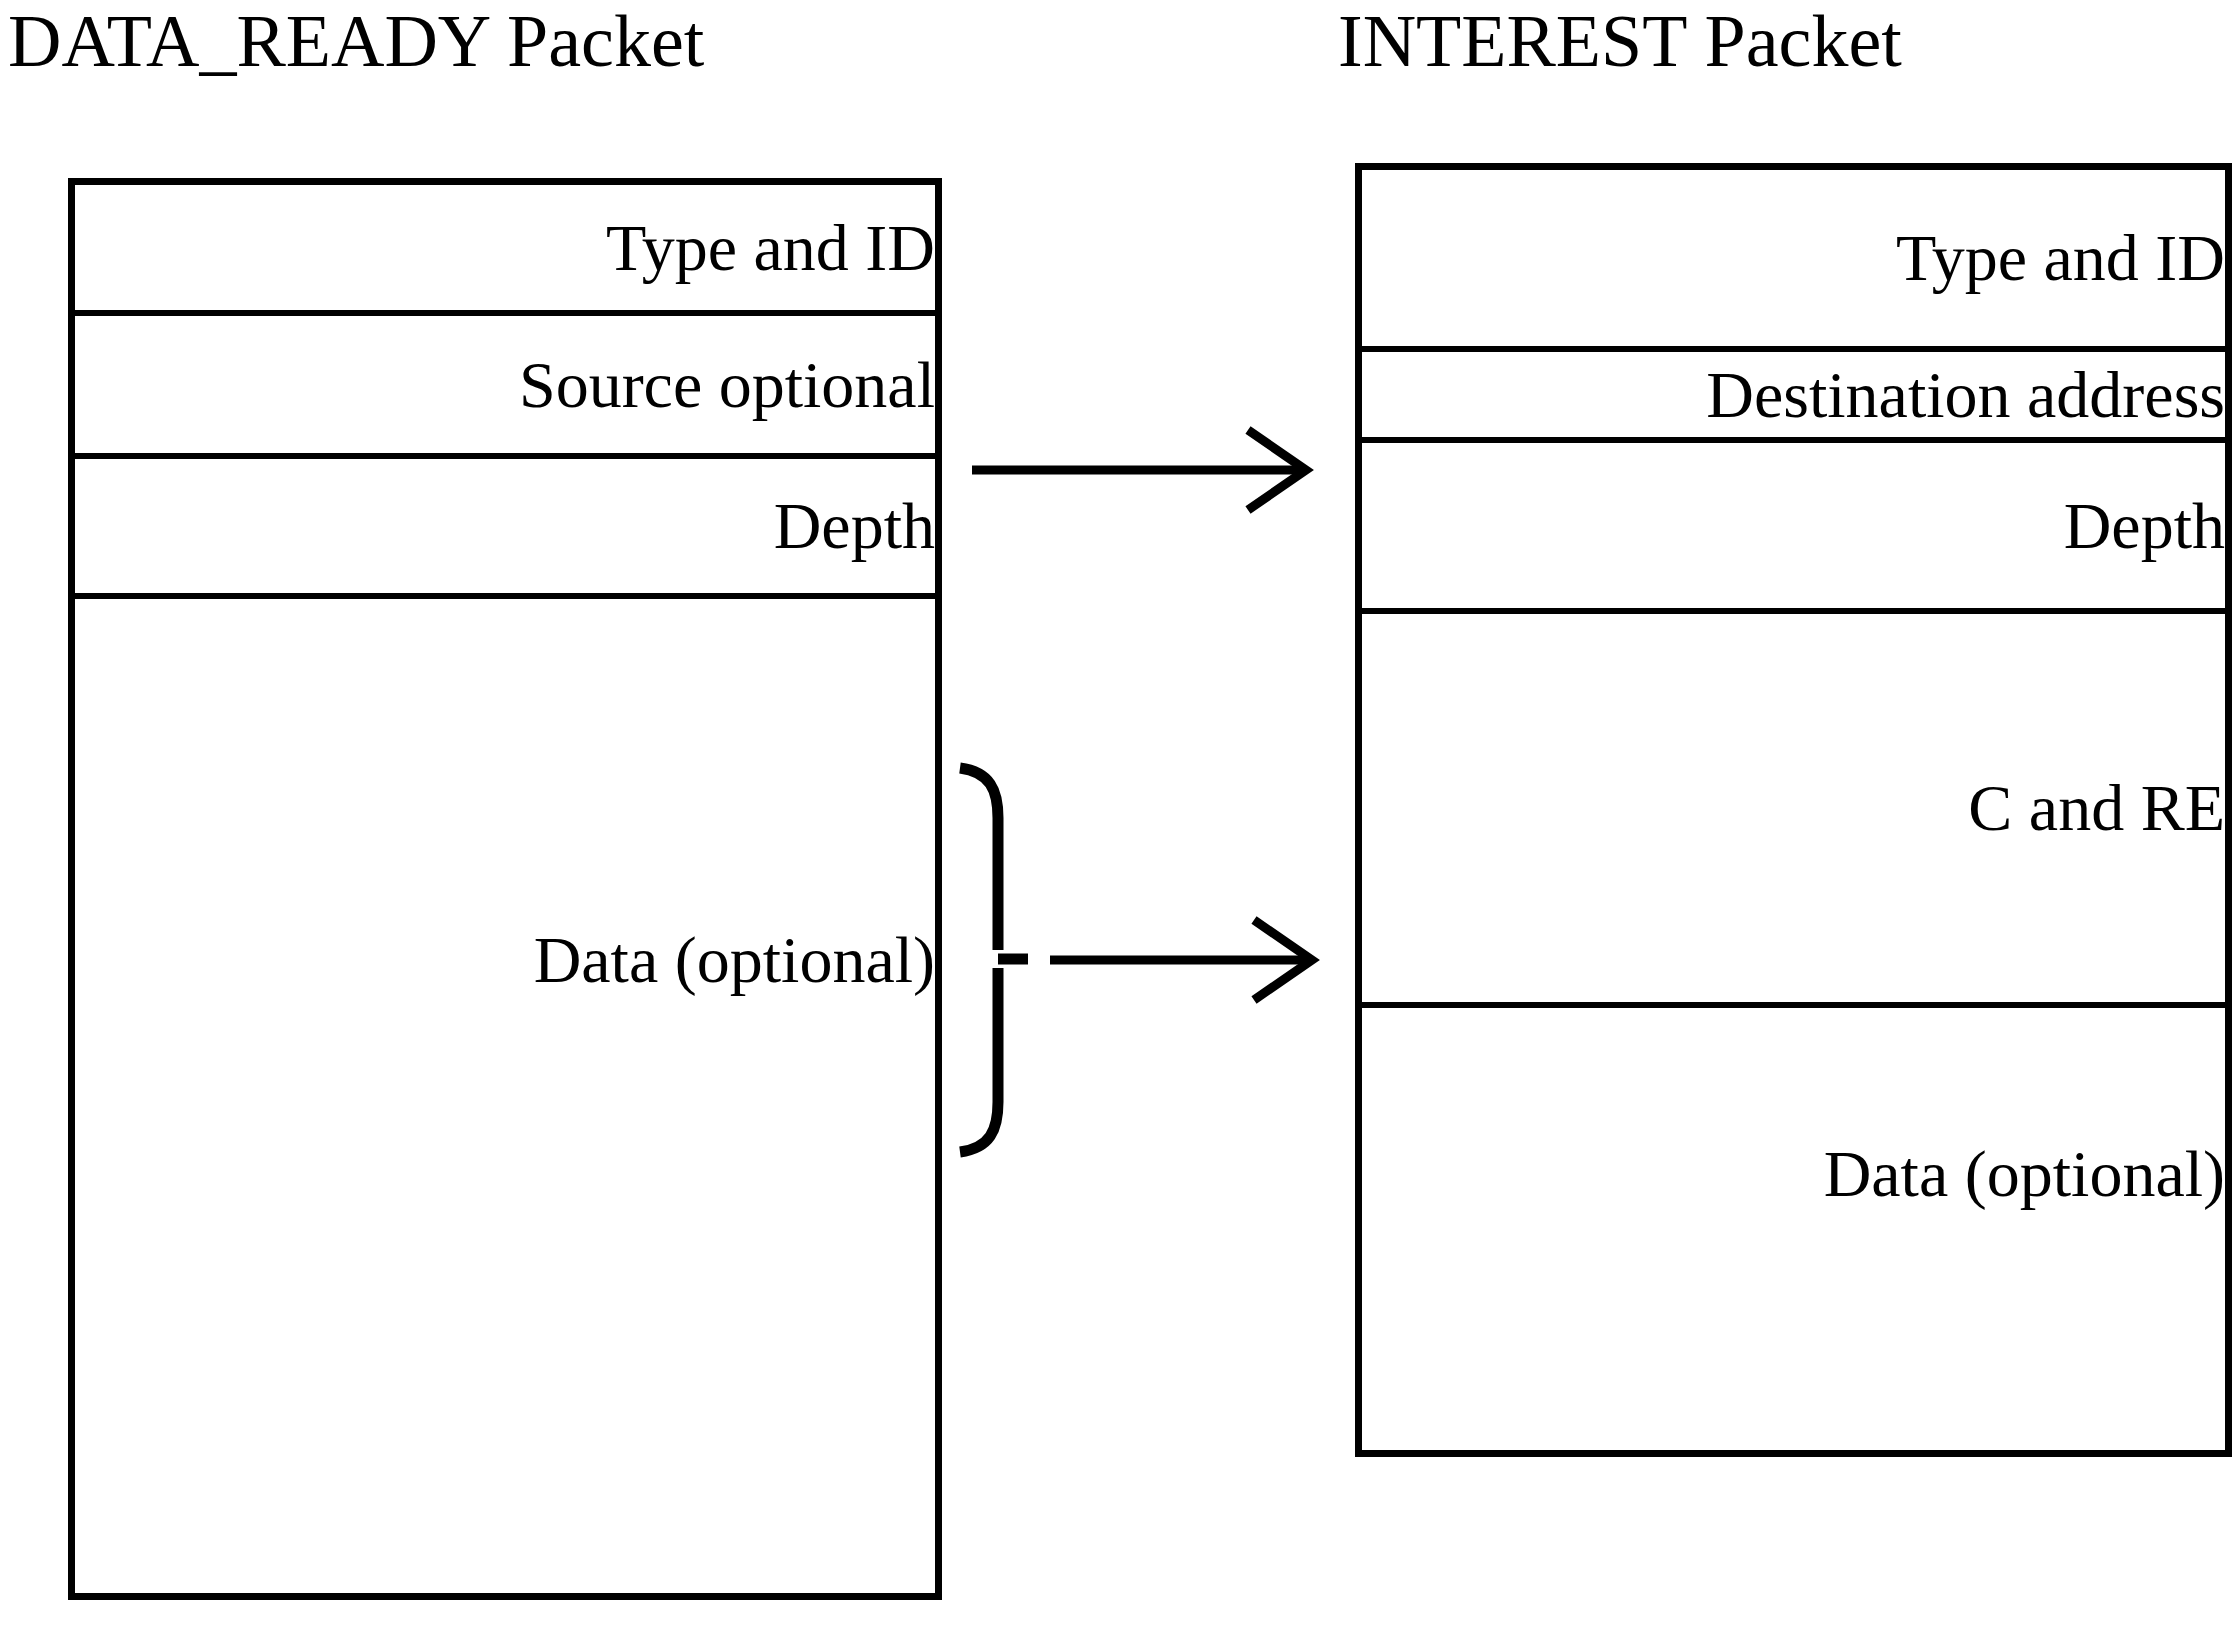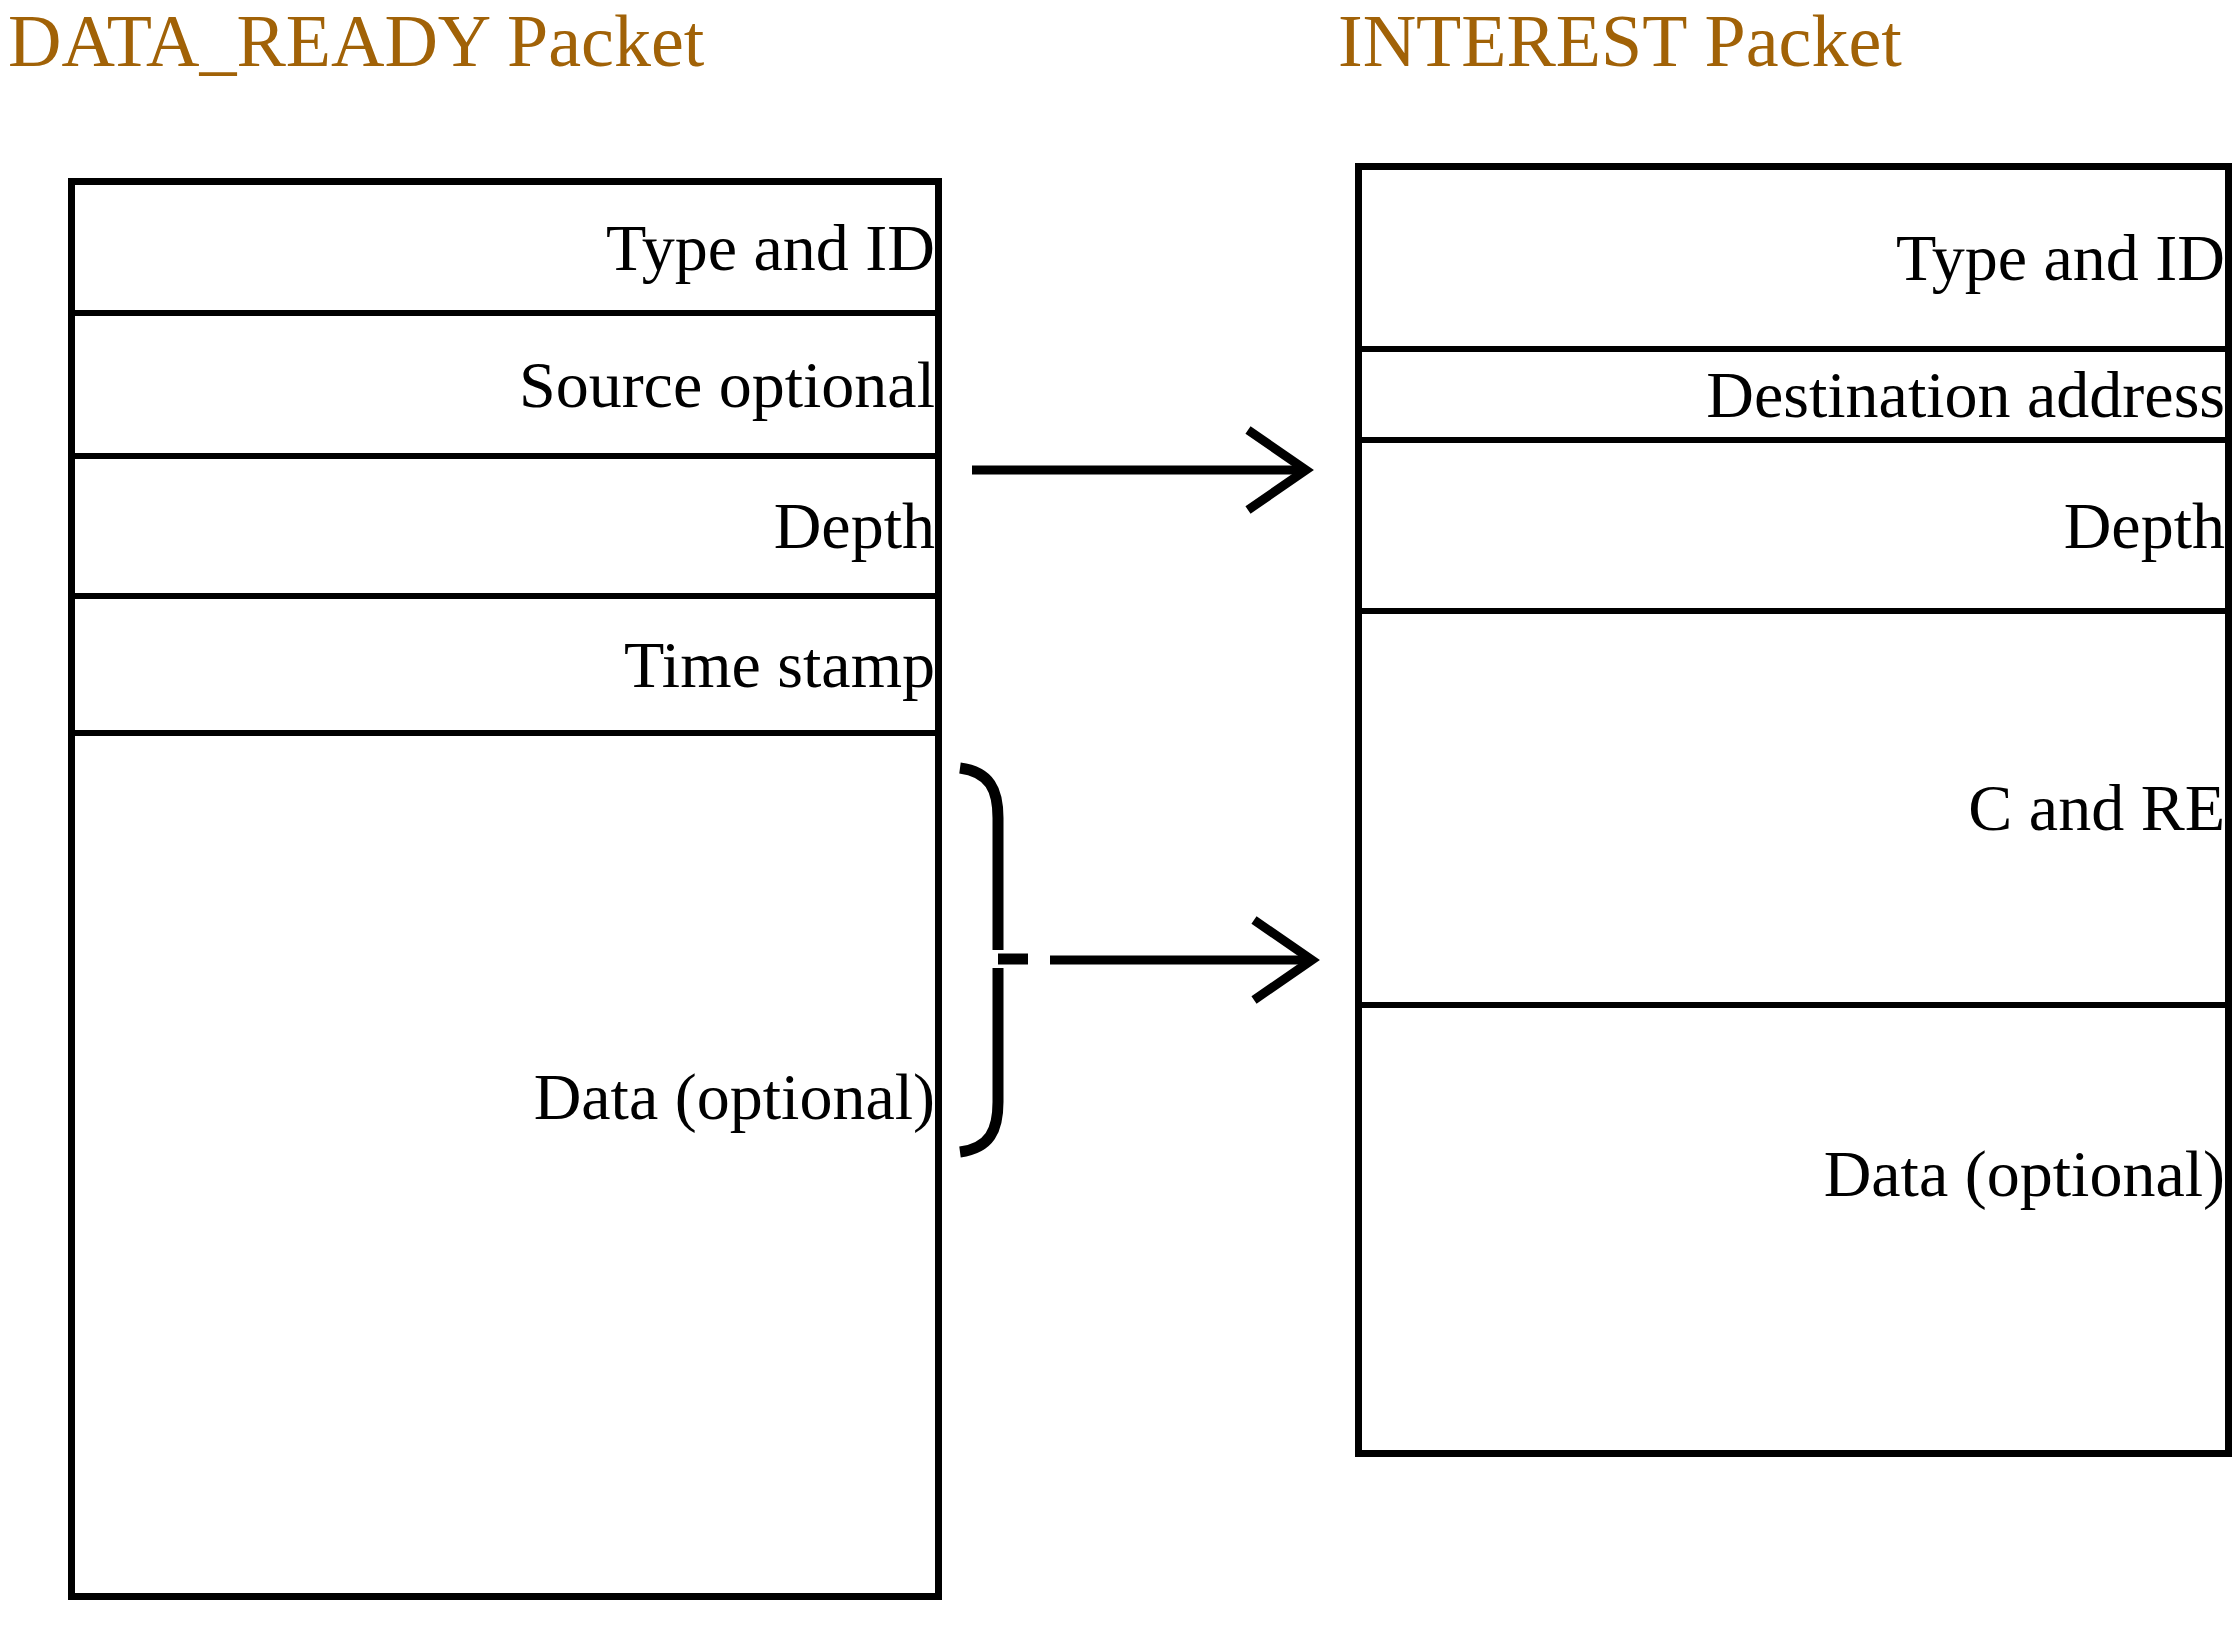--- a/index.html
+++ b/index.html
@@ -1,18 +1,18 @@
 <!DOCTYPE html>
 <html><head>
 <meta charset="utf-8">
 <style>
   html,body{margin:0;padding:0;background:#ffffff;}
   body{width:2238px;height:1629px;position:relative;font-family:"Liberation Serif","DejaVu Serif",serif;color:#000;overflow:hidden;}
   .canvas{position:absolute;inset:0;}
-  .title{position:absolute;font-size:74px;line-height:1;white-space:nowrap;color:#a16207;letter-spacing:0px;}
+  .title{position:absolute;font-size:74px;line-height:1;white-space:nowrap;color:#000000;letter-spacing:0px;}
   #title-left{left:8px;top:4px;}
   #title-right{left:1338px;top:4px;}
   .packet-table{position:absolute;box-sizing:border-box;border:7px solid #000;background:#fff;}
   #table-data-ready{left:68px;top:178px;width:874px;height:1422px;}
   #table-interest{left:1355px;top:163px;width:877px;height:1294px;}
   .prow{position:relative;box-sizing:border-box;display:flex;align-items:center;justify-content:flex-end;border-bottom:6px solid #000;}
   .prow.last{border-bottom:none;}
   .prow span{font-size:66px;line-height:1;white-space:nowrap;}
   
   #table-data-ready .r0{height:131px;}
@@ -42,23 +42,20 @@
 
   <div class="packet-table" id="table-data-ready">
     <div class="prow r0">
       <span>Type and ID</span>
     </div>
     <div class="prow r1">
       <span>Source optional</span>
     </div>
     <div class="prow r2">
       <span>Depth</span>
-    </div>
-    <div class="prow r3">
-      <span>Time stamp</span>
     </div>
     <div class="prow r5 last">
       <span>Data (optional)</span>
     </div>
   </div>
 
   <div class="packet-table" id="table-interest">
     <div class="prow r0">
       <span>Type and ID</span>
     </div>

